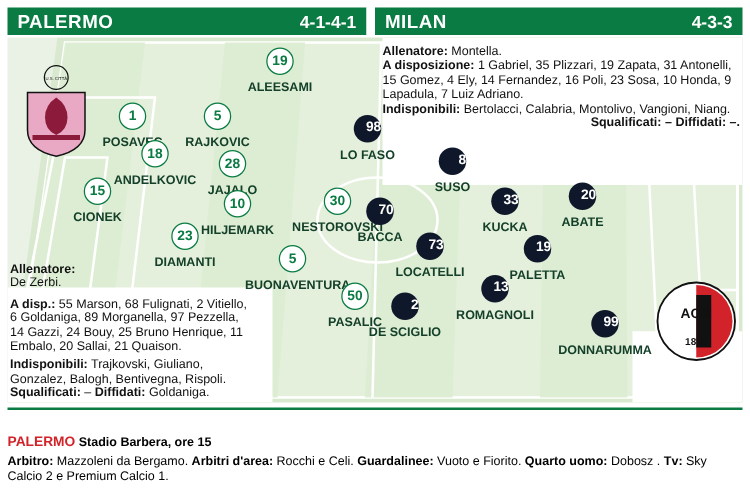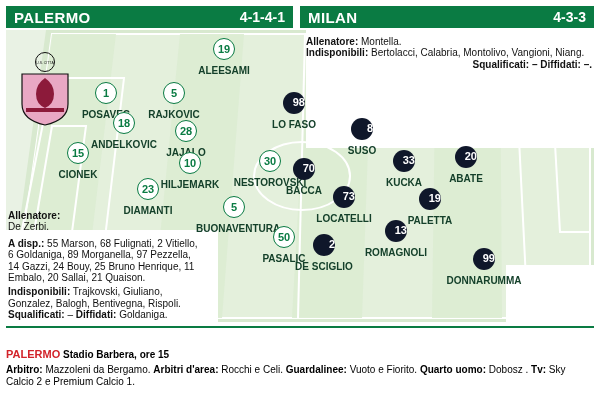--- a/index.html
+++ b/index.html
@@ -200,20 +200,29 @@
   <div class="crest crest-left">
     <svg viewBox="0 0 62 74">
       <circle cx="31" cy="10" r="9.5" fill="none" stroke="#111" stroke-width="1"></circle>
       <text x="31" y="12" font-size="3.4" text-anchor="middle" fill="#111" font-family="Liberation Sans, sans-serif">U.S. CITTÀ</text>
       <path d="M8 22 H54 V52 Q54 68 31 73 Q8 68 8 52 Z" fill="#e9a8c4" stroke="#111" stroke-width="1.2"></path>
       <path d="M31 26 q9 6 9 16 q0 10 -9 14 q-9 -4 -9 -14 q0 -10 9 -16 z" fill="#8c1a3a"></path>
       <rect x="12" y="56" width="38" height="4" fill="#8c1a3a"></rect>
     </svg>
   </div>
 
+  <div class="crest crest-right">
+    <svg viewBox="0 0 66 66">
+      <circle cx="33" cy="33" r="31" fill="#ffffff" stroke="#111" stroke-width="1.5"></circle>
+      <path d="M33 4 a29 29 0 0 1 0 58 Z" fill="#d2232a"></path>
+      <path d="M33 12 h12 v42 h-12 z" fill="#111"></path>
+      <text x="33" y="30" font-size="11" font-weight="bold" text-anchor="middle" fill="#111" font-family="Liberation Sans, sans-serif">ACM</text>
+      <text x="33" y="52" font-size="8" font-weight="bold" text-anchor="middle" fill="#111" font-family="Liberation Sans, sans-serif">1899</text>
+    </svg>
+  </div>
 
   <div class="txtblk coach-left">
     <div>
       <b>Allenatore:</b>
     </div>
     <div>De Zerbi.</div>
     <div style="margin-top:5px;">
       <b>A disp.:</b>
       <span>55 Marson, 68 Fulignati, 2 Vitiello, 6 Goldaniga, 89 Morganella, 97 Pezzella, 14 Gazzi, 24 Bouy, 25 Bruno Henrique, 11 Embalo, 20 Sallai, 21 Quaison.</span>
     </div>
@@ -224,20 +233,24 @@
       <span>–</span>
       <b>Diffidati:</b>
       <span>Goldaniga.</span>
     </div>
   </div>
 
   <div class="txtblk info-right">
     <div>
       <b>Allenatore:</b>
       <span>Montella.</span>
+    </div>
+    <div>
+      <b>A disposizione:</b>
+      <span>1 Gabriel, 35 Plizzari, 19 Zapata, 31 Antonelli, 15 Gomez, 4 Ely, 14 Fernandez, 16 Poli, 23 Sosa, 10 Honda, 9 Lapadula, 7 Luiz Adriano.</span>
     </div>
     <div class="ind">
       <b>Indisponibili:</b>
       <span>Bertolacci, Calabria, Montolivo, Vangioni, Niang.</span>
     </div>
     <div class="sq">
       <b>Squalificati:</b>
       <span>–</span>
       <b>Diffidati:</b>
       <span>–.</span>

